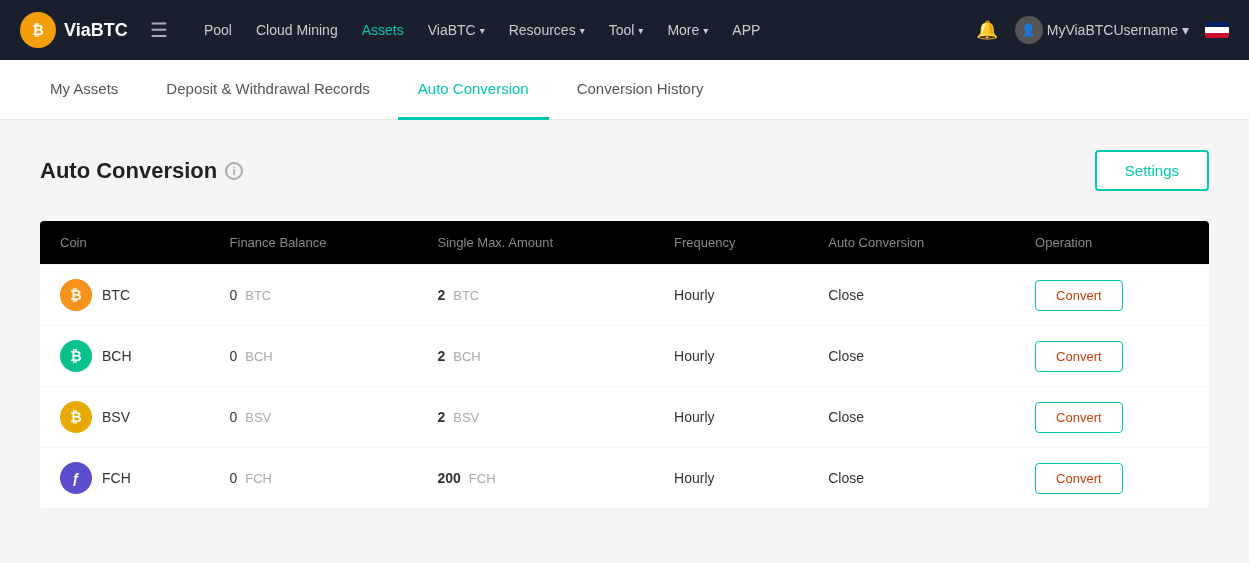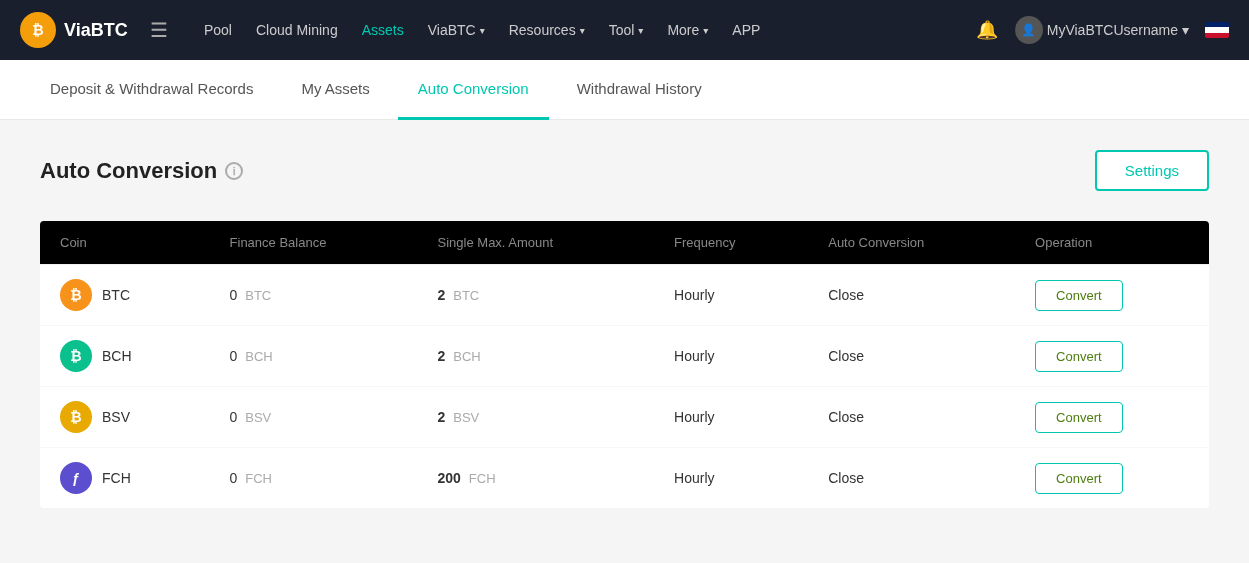--- a/index.html
+++ b/index.html
@@ -215,21 +215,21 @@
     .balance-cell .amount { font-weight: 500; color: #333; }
     .balance-cell .unit { color: #aaa; margin-left: 4px; font-size: 13px; }
     .max-amount-cell .amount { font-weight: 600; color: #333; }
     .max-amount-cell .unit { color: #aaa; margin-left: 4px; font-size: 13px; }
     .frequency-cell { color: #555; }
     .auto-conv-cell { color: #888; }
 
     .convert-btn {
       background: #fff;
       border: 1px solid #00c8b0;
-      color: #4d7c0f;
+      color: #c2410c;
       padding: 7px 20px;
       border-radius: 4px;
       font-size: 13px;
       cursor: pointer;
     }
   </style>
 </head>
 <body>
 
 <nav class="navbar">
@@ -265,24 +265,24 @@
     <div class="nav-user">
       <div class="nav-avatar">👤</div>
       <span>MyViaBTCUsername</span>
       <span class="chevron">▾</span>
     </div>
     <div class="flag-icon"></div>
   </div>
 </nav>
 
 <div class="sub-nav">
+  <div class="sub-nav-item">My Assets</div>
   <div class="sub-nav-item">Deposit &amp; Withdrawal Records</div>
-  <div class="sub-nav-item">My Assets</div>
   <div class="sub-nav-item active">Auto Conversion</div>
-  <div class="sub-nav-item">Withdrawal History</div>
+  <div class="sub-nav-item">Conversion History</div>
 </div>
 
 <div class="content">
   <div class="page-header">
     <div class="page-title">
       <span>Auto Conversion</span>
       <div class="info-icon">ℹ</div>
     </div>
     <button class="settings-btn">Settings</button>
   </div>

